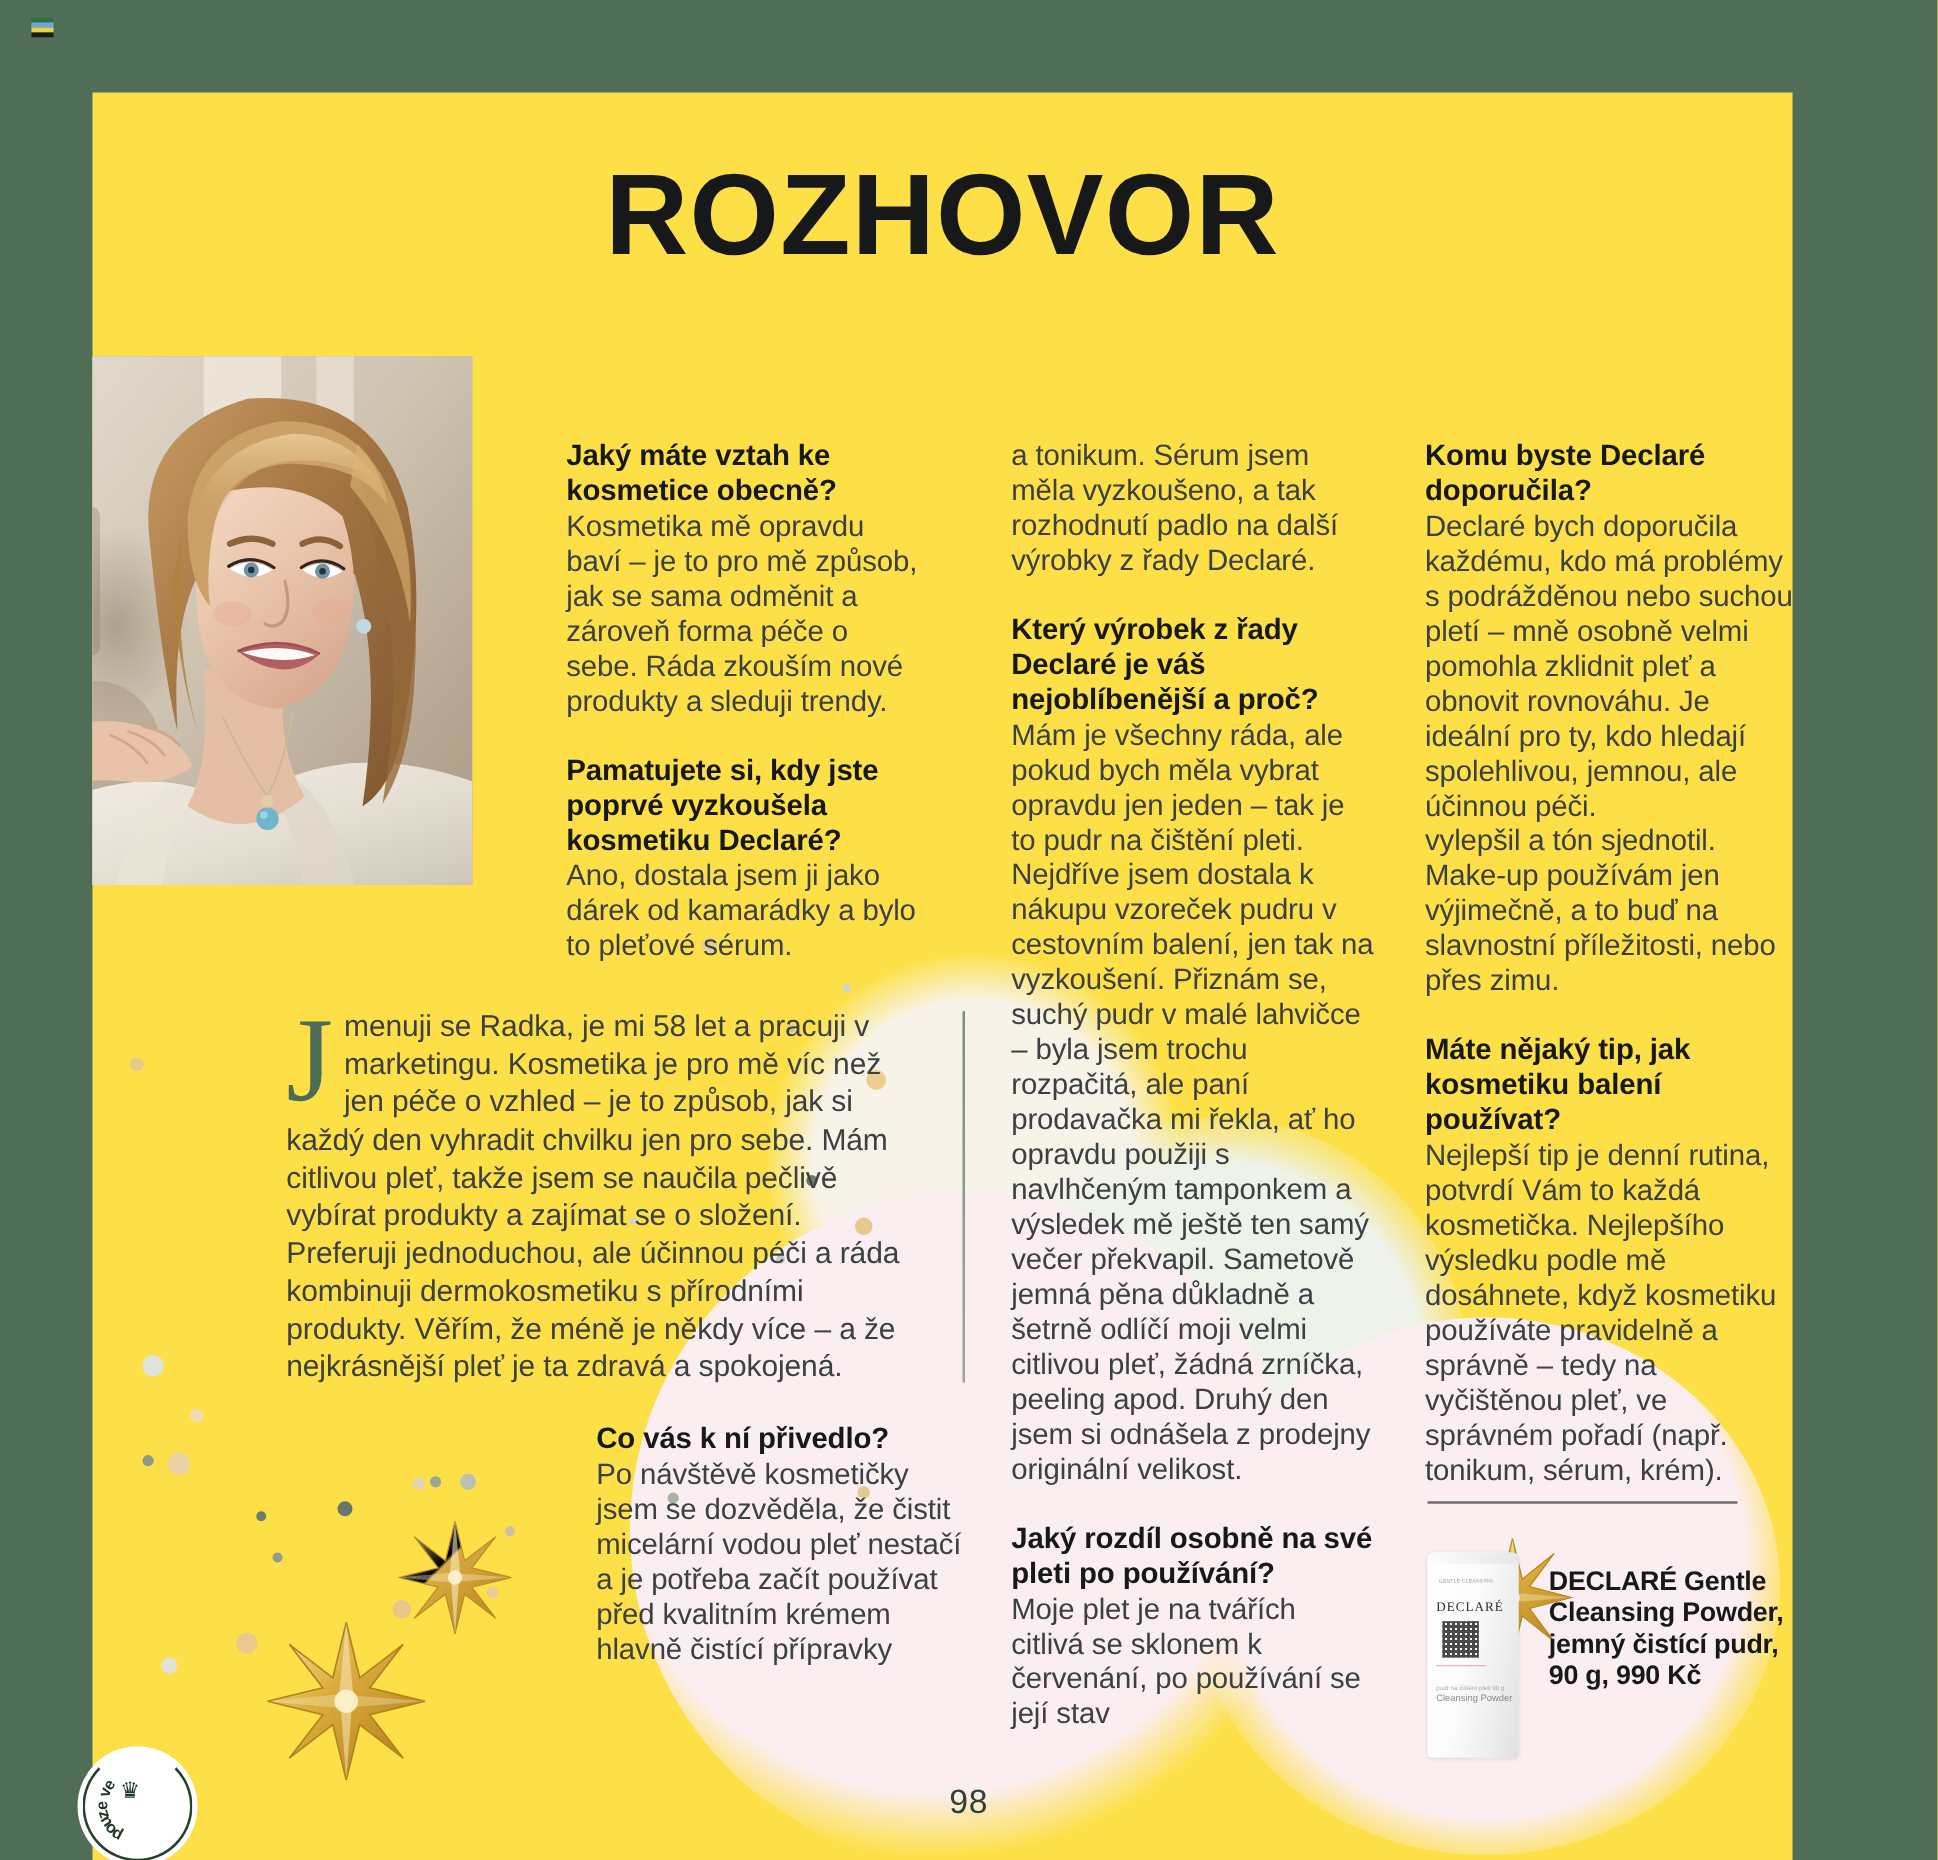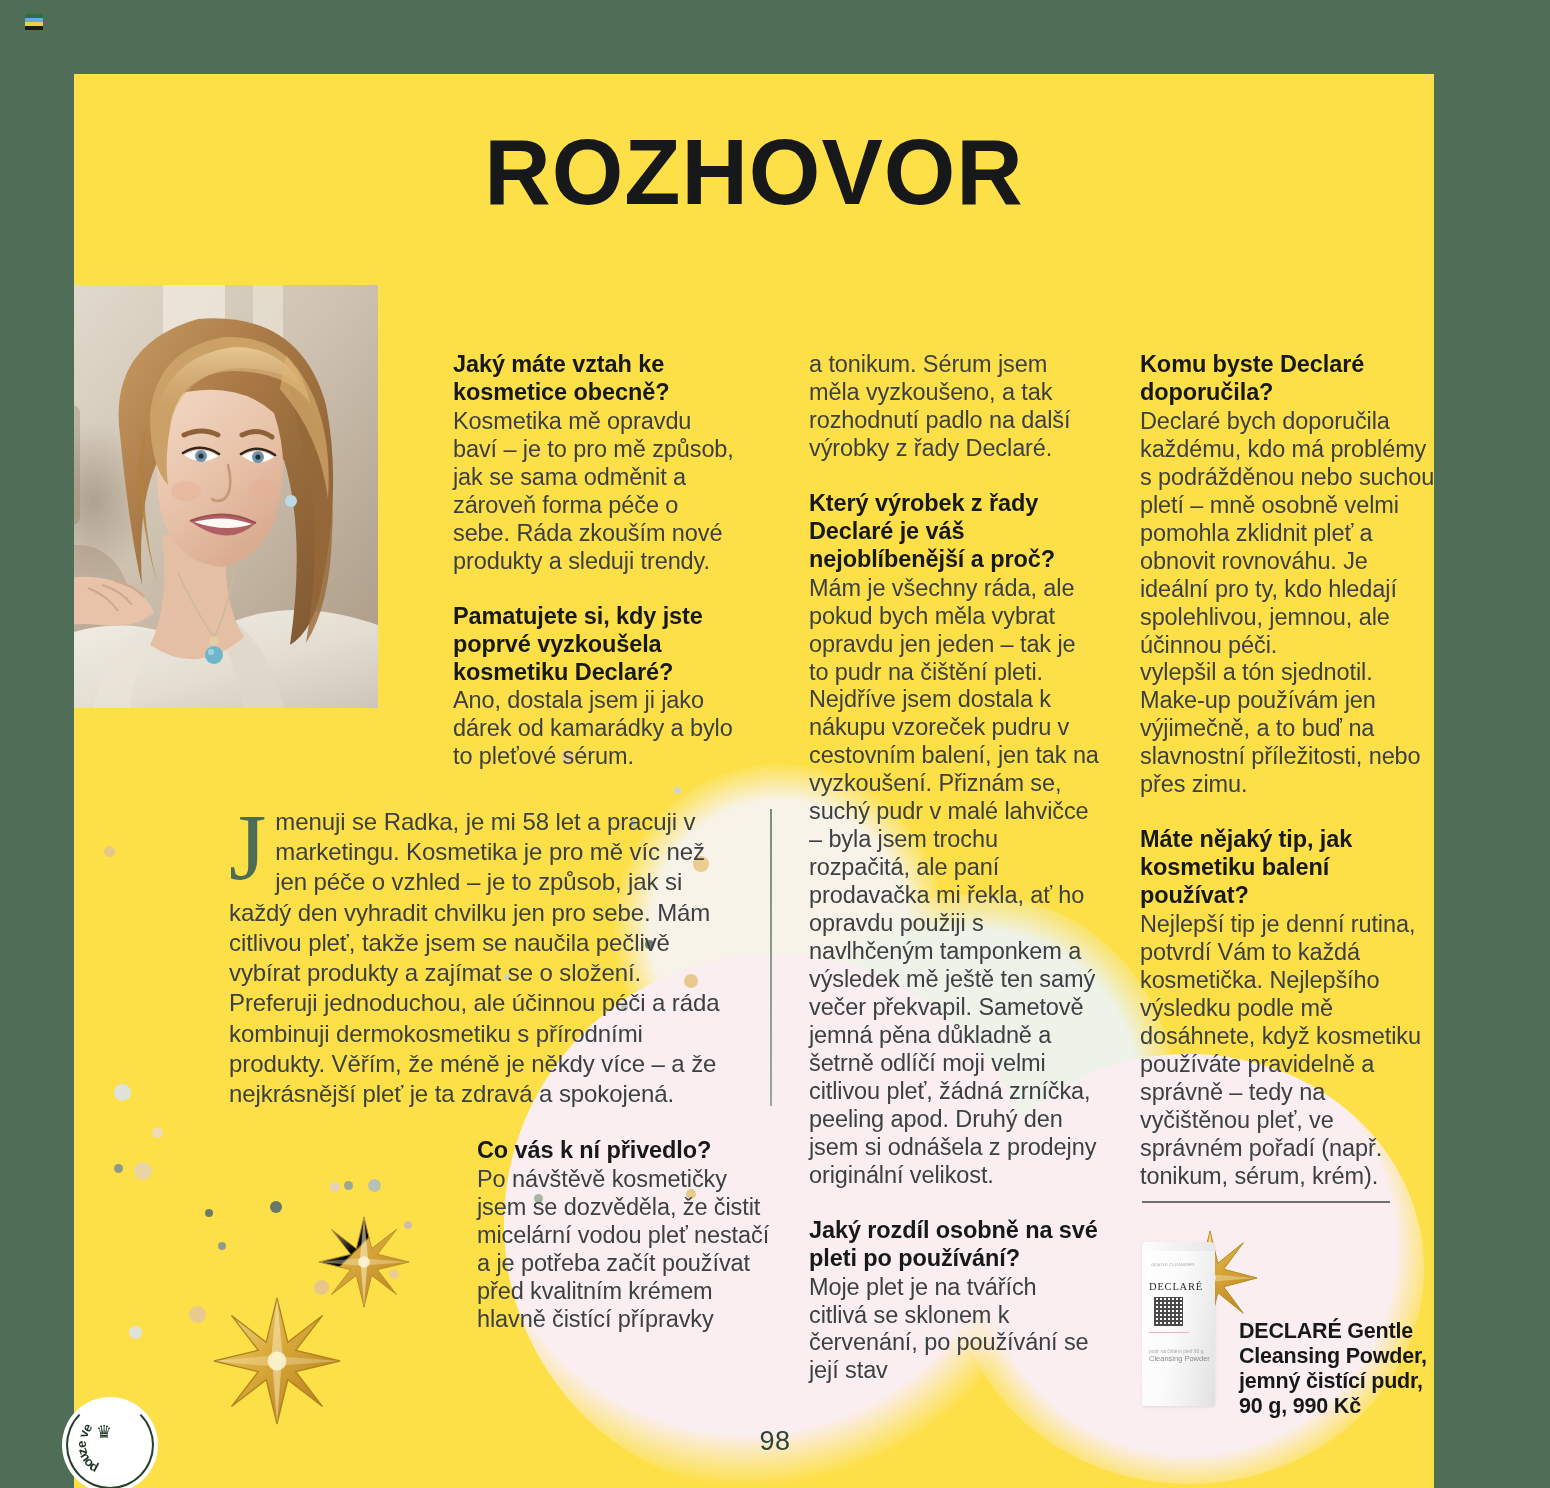--- a/index.html
+++ b/index.html
@@ -214,21 +214,21 @@
     font-size: 5px; color: #a8a8a8; line-height: 1.5;
   }
   #product-bottle .pline {
     position: absolute; left: 7px; top: 90px; width: 40px; height: 1px;
     background: #e3b8bc;
   }
 
   #product-caption {
     position: absolute;
     left: 1165px;
-    top: 1245px;
+    top: 1179px;
     width: 200px;
     font-size: 21.5px;
     line-height: 1.17;
     font-weight: 700;
     color: #16181a;
     letter-spacing: -0.2px;
   }
 
   
   .star-wrap { position: absolute; pointer-events: none; }

